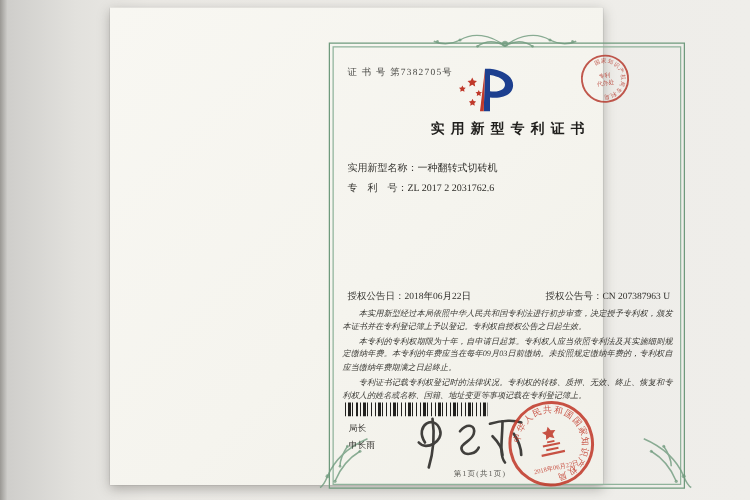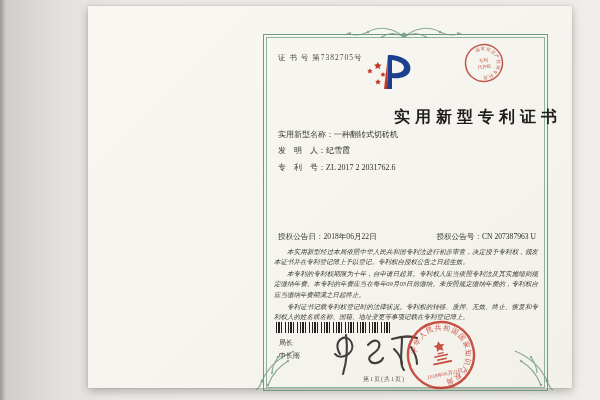--- a/index.html
+++ b/index.html
@@ -2,39 +2,39 @@
 <html><head>
 <meta charset="utf-8">
 <style>
   html,body{margin:0;padding:0;}
   .photo{
     position:relative;width:600px;height:400px;overflow:hidden;
     background:linear-gradient(90deg,#9a9894 0,#cfcecb 6px,#e2e1dd 60px,#eceae6 120px,#efeeea 100%);
     font-family:"Liberation Serif","DejaVu Serif",serif;
   }
   .paper{
-    position:absolute;left:88px;top:6px;width:484px;height:382px;
+    position:absolute;left:88px;top:6px;width:394px;height:382px;
     background:linear-gradient(135deg,#f8f7f2 0%,#f5f4ee 55%,#f1f0e9 100%);
     box-shadow:0 3px 9px rgba(60,58,52,.35),0 0 1px rgba(0,0,0,.25);
   }
   .border-outer{
     position:absolute;left:175px;top:28px;width:283px;height:355px;
     border:1.4px solid #6f9a7d;
   }
   .border-inner{
     position:absolute;left:2px;top:2px;right:2px;bottom:2px;
     border:.8px solid #8fb39b;
   }
   .cert-no{
     position:absolute;left:190px;top:47px;font-size:7.5px;color:#4a4a46;
     letter-spacing:1px;
   }
   .title{
-    position:absolute;left:175px;top:85px;width:283px;margin:16px;
-    text-align:right;font-size:16px;font-weight:bold;color:#1e1d1b;
+    position:absolute;left:175px;top:85px;width:283px;margin:4px;
+    text-align:center;font-size:11px;font-weight:bold;color:#1e1d1b;
     letter-spacing:5px;
   }
   .logo{position:absolute;left:270px;top:47px;}
   .fields{
     position:absolute;left:190px;top:123px;width:260px;
     font-size:8px;color:#2f2e2a;
   }
   .field-row{height:16.4px;white-space:nowrap;}
   .field-label{color:#3a3935;text-align:right;}
   .grant-row{
@@ -136,23 +136,20 @@
         <path d="M20,26 l.9,1.8 2,.3 -1.4,1.4 .3,2 -1.8,-1 -1.8,1 .3,-2 -1.4,-1.4 2,-.3 Z"></path>
         <path d="M25,19 l.8,1.6 1.8,.25 -1.3,1.2 .3,1.8 -1.6,-.85 -1.6,.85 .3,-1.8 -1.3,-1.2 1.8,-.25 Z"></path>
       </g>
     </svg>
 
     <h1 class="title">实用新型专利证书</h1>
 
     <div class="fields">
       <div class="field-row">
         <span class="field-label">实用新型名称：</span><span>一种翻转式切砖机</span>
-      </div>
-      <div class="field-row">
-        <span class="field-label">发　明　人：</span><span>纪雪霞</span>
       </div>
       <div class="field-row">
         <span class="field-label">专　利　号：</span><span>ZL 2017 2 2031762.6</span>
       </div>
     </div>
 
     <div class="grant-row">
       <span><span class="field-label">授权公告日：</span><span>2018年06月22日</span></span>
       <span><span class="field-label">授权公告号：</span><span>CN 207387963 U</span></span>
     </div>

